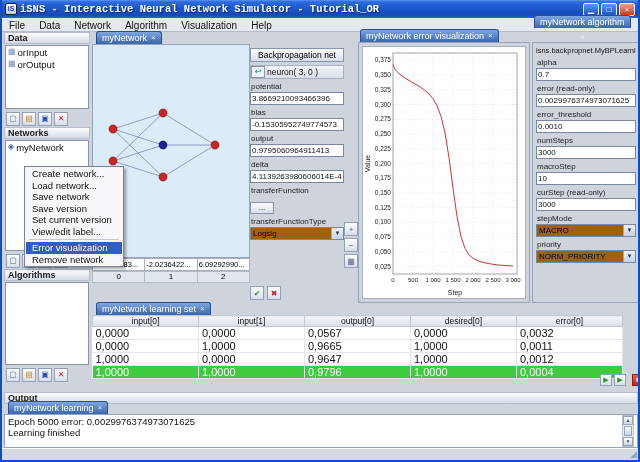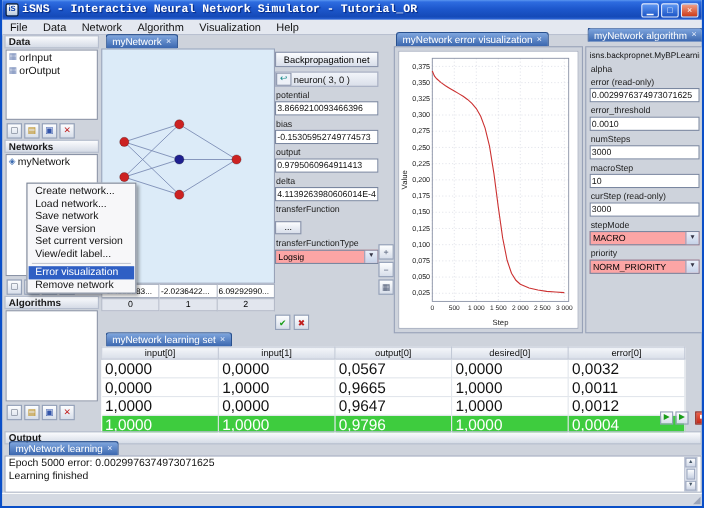--- a/index.html
+++ b/index.html
@@ -54,38 +54,38 @@
 
   
   .inspector{position:absolute;left:248px;top:44px;width:94px;height:240px;}
   .big-btn{width:100%;height:14px;border:1px solid #8A94AC;background:linear-gradient(#FCFDFF,#D8DEEA);font-size:8.5px;padding:0;}
   .neuron-bar{display:flex;align-items:center;gap:2px;margin-top:3px;height:14px;background:linear-gradient(#F2F5FA,#DADFEA);border:1px solid #A8B0C4;}
   .back-btn{width:14px;height:12px;border:1px solid #8A94AC;background:#EDF1F8;font-size:8px;line-height:10px;padding:0;color:#1A8A8A;}
   .neuron-label{font-size:8.5px;color:#111;}
   .fld-label{font-size:8px;color:#222;margin:3px 0 1px 1px;}
   .fld-input{display:block;width:100%;height:13px;font-size:8px;border:1px solid #7A87A0;padding:0 1px;background:#fff;color:#111;font-family:"Liberation Sans",sans-serif;}
   .small-btn{width:24px;height:12px;border:1px solid #8A94AC;background:linear-gradient(#FCFDFF,#D8DEEA);font-size:8px;line-height:9px;padding:0;}
-  .combo{display:flex;height:13px;border:1px solid #7A87A0;background:#fca5a5;font-size:8px;align-items:center;}
+  .combo{display:flex;height:13px;border:1px solid #7A87A0;background:#a16207;font-size:8px;align-items:center;}
   .combo .val{flex:1;padding-left:2px;overflow:hidden;white-space:nowrap;}
   .combo .arr{width:12px;align-self:stretch;background:linear-gradient(#EAF0FA,#C6D2E8);border-left:1px solid #9AA6C0;font-size:6px;line-height:11px;text-align:center;color:#334;}
   .apply-bar{position:absolute;left:248px;top:286px;display:flex;gap:3px;}
   .side-tools{position:absolute;left:342px;top:222px;display:flex;flex-direction:column;gap:2px;}
 
   
   .pbody{position:absolute;background:#CED3DC;border:1px solid #98A2B8;}
   #error-body{left:356px;top:42px;width:172px;height:261px;}
   .chart-box{position:absolute;left:3px;top:3px;width:164px;height:253px;background:#fff;border:1px solid #A8B0C0;}
   #algo-body{left:530px;top:42px;width:108px;height:261px;padding:2px 3px;}
   .class-name{font-size:7.5px;color:#111;margin:1px 0 2px 0;white-space:nowrap;overflow:hidden;}
 
   
   #learning-body{left:90px;top:315px;width:548px;height:75px;border:none;background:transparent;}
   table.lset{border-collapse:collapse;background:#fff;}
   table.lset th{width:106px;background:linear-gradient(#F4F6FA,#D8DEE8);border:1px solid #C2C9D6;font-size:8.5px;font-weight:normal;height:11px;color:#111;}
-  table.lset td{font-size:14px;height:11px;border-right:1px solid #E2E6EC;border-bottom:1px solid #E2E6EC;padding-left:3px;color:#111;background:#fff;}
+  table.lset td{font-size:11px;height:11px;border-right:1px solid #E2E6EC;border-bottom:1px solid #E2E6EC;padding-left:3px;color:#111;background:#fff;}
   table.lset tr.hl td{background:#3ECC3E;color:#fff;}
   .transport{position:absolute;left:598px;top:374px;display:flex;gap:2px;}
   .tr-btn{width:12px;height:12px;border:1px solid #93A0B8;background:linear-gradient(#FDFEFF,#D7DEEA);font-size:7px;line-height:10px;text-align:center;padding:0;color:#1A9E1A;}
   .tr-btn.stop{background:linear-gradient(#F06048,#C02818);border:1px solid #901C10;margin-left:4px;color:#fff;}
 
   
   #output-head{position:absolute;left:2px;top:392px;width:634px;}
   #output-tab{left:6px;top:401px;}
   .output-area{position:absolute;left:2px;top:414px;width:634px;height:34px;background:#fff;border:1px solid #98A2B8;padding:1px 3px;overflow:hidden;}
   .out-line{font-size:9.5px;line-height:11px;color:#111;white-space:nowrap;}
@@ -270,28 +270,29 @@
           <line x1="150" y1="6" x2="150" y2="227" stroke="#C8CCD8" stroke-width="0.5" stroke-dasharray="1,2"></line>
           <text x="150" y="235" font-size="6" text-anchor="middle" fill="#222">3 000</text>
           <rect x="30" y="6" width="124" height="221" fill="none" stroke="#8890A4" stroke-width="0.8"></rect>
           <text x="7" y="116.5" font-size="7" fill="#222" text-anchor="middle" transform="rotate(-90 7 116.5)">Value</text>
           <text x="92" y="248" font-size="7" fill="#222" text-anchor="middle">Step</text>
           <polyline points="30.0,17.5 32.0,22.2 34.0,24.6 38.0,28.1 42.0,31.0 46.0,33.4 50.0,35.8 54.0,38.1 58.0,40.5 62.0,43.4 66.0,47.0 70.0,51.7 74.0,58.7 78.0,69.4 82.0,85.9 86.0,110.6 90.0,141.3 94.0,169.5 98.0,189.6 102.0,201.4 106.0,207.8 110.0,211.4 118.0,214.9 126.0,216.7 134.0,217.9 142.0,218.5 150.0,219.0" fill="none" stroke="#CC3333" stroke-width="1"></polyline>
         </svg>
     </div>
   </div>
 
-  <div class="tab" style="left:532px;top:25px;">
+  <div class="tab" style="left:532px;top:15px;flex-direction:column;">
     <span>myNetwork algorithm</span>
     <span class="x">×</span>
   </div>
   <div class="pbody" id="algo-body">
     <div class="class-name">isns.backpropnet.MyBPLearning</div>
     <div id="algo-fields">
         <div class="fld-label">alpha</div>
+        <input class="fld-input" value="0.7" style="">
         <div class="fld-label">error (read-only)</div>
         <input class="fld-input" value="0.0029976374973071625" style="">
         <div class="fld-label">error_threshold</div>
         <input class="fld-input" value="0.0010" style="">
         <div class="fld-label">numSteps</div>
         <input class="fld-input" value="3000" style="">
         <div class="fld-label">macroStep</div>
         <input class="fld-input" value="10" style="">
         <div class="fld-label">curStep (read-only)</div>
         <input class="fld-input" value="3000" style="">

